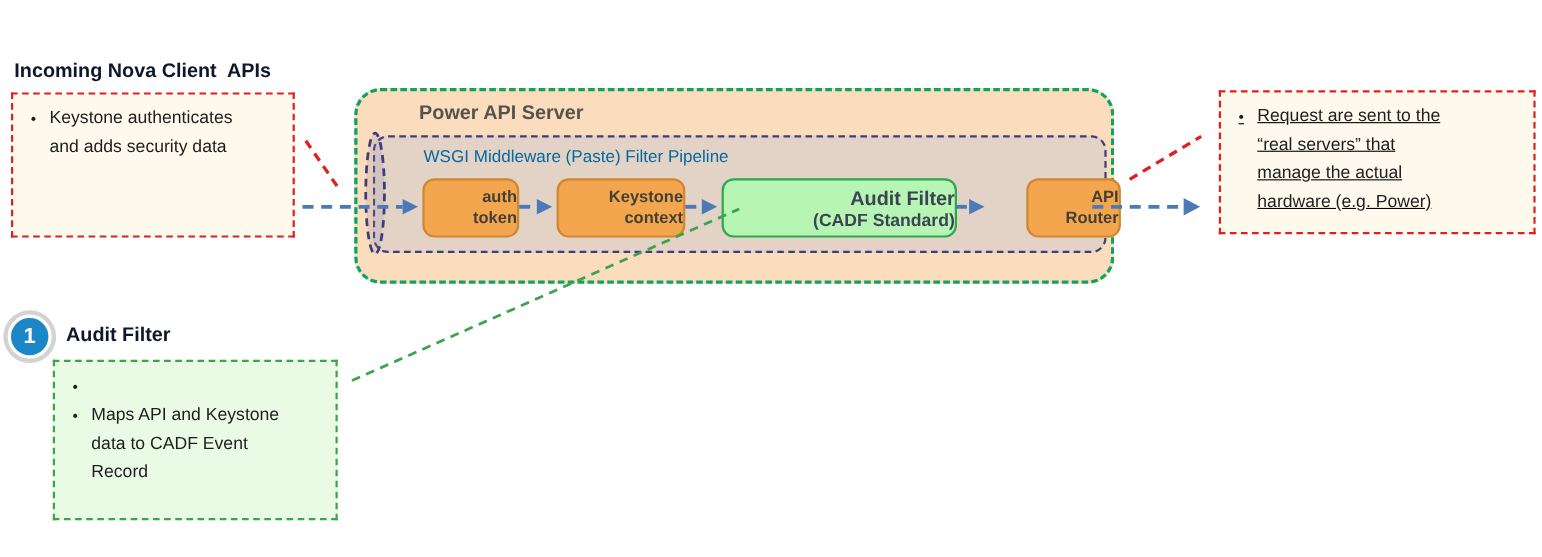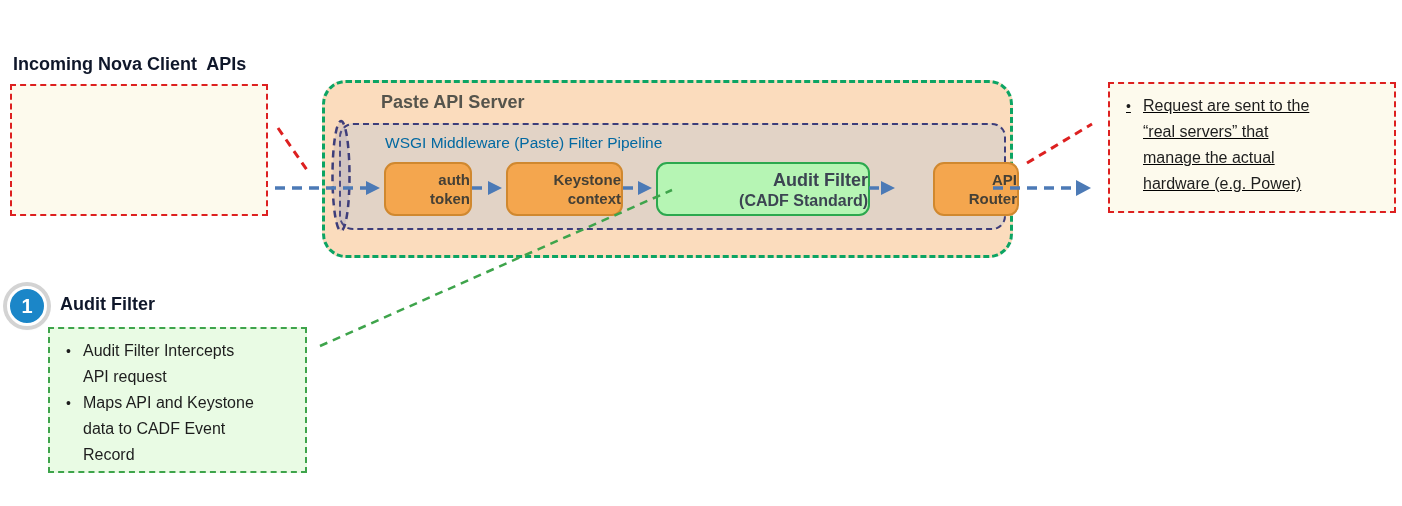--- a/index.html
+++ b/index.html
@@ -43,24 +43,29 @@
     color:#ffffff;font-size:20px;font-weight:bold;}
   .overlay{position:absolute;left:0;top:0;pointer-events:none;}
 </style>
 </head>
 <body>
 
 <div class="canvas">
 
   <div class="abs heading" style="left:13px;top:54px;">Incoming Nova Client  APIs</div>
   <div class="note" style="left:10px;top:84px;width:258px;height:132px;">
+    <div class="bullet">
+      <span class="dot-col"></span>
+      <span class="txt">Keystone authenticates
+and adds security data</span>
+    </div>
   </div>
 
   <div class="nova-box">
-    <div class="nova-title">Paste API Server</div>
+    <div class="nova-title">Power API Server</div>
     <div class="wsgi-box">
       <div class="wsgi-label">WSGI Middleware (Paste) Filter Pipeline</div>
       <div class="stage orange" style="left:43px;width:88px;">
         <div>auth</div>
         <div>token</div>
       </div>
       <div class="stage orange" style="left:165px;width:117px;">
         <div>Keystone</div>
         <div>context</div>
       </div>
@@ -85,22 +90,20 @@
     </div>
   </div>
 
   <div class="badge">
     <span>1</span>
   </div>
   <div class="abs heading" style="left:60px;top:294px;">Audit Filter</div>
   <div class="note green" style="left:48px;top:327px;width:259px;height:146px;">
     <div class="bullet">
       <span class="dot-col"></span>
-      <span class="txt">Audit Filter Intercepts
-API request</span>
     </div>
     <div class="bullet">
       <span class="dot-col"></span>
       <span class="txt">Maps API and Keystone
 data to CADF Event
 Record</span>
     </div>
   </div>
 
   <svg class="overlay" width="1402" height="506" viewBox="0 0 1402 506">

